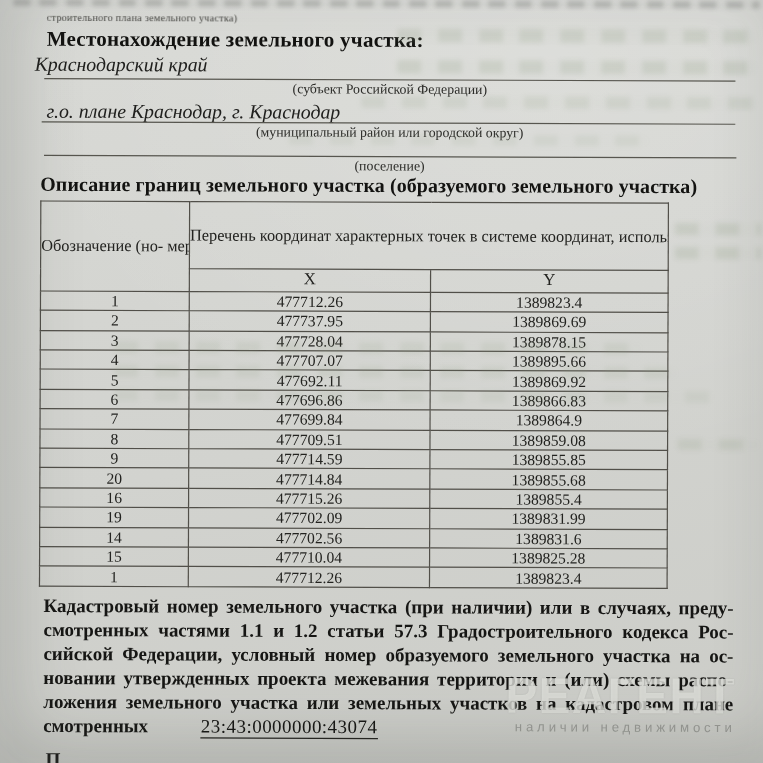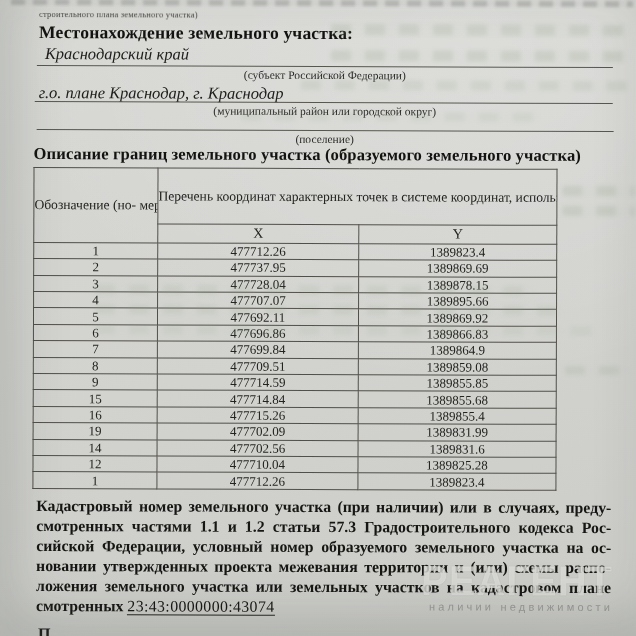--- a/index.html
+++ b/index.html
@@ -17,21 +17,21 @@
   .abs{position:absolute;}
   
   .top-smudge{
     top:0;left:10px;right:4px;height:6px;
     background:repeating-linear-gradient(90deg, rgba(90,92,88,0.55) 0 14px, rgba(90,92,88,0.08) 14px 22px);
     filter:blur(1.6px);opacity:.55;
   }
   .top-note{top:10px;left:38px;font-size:8.5px;color:#3d3d39;letter-spacing:.2px;filter:blur(.2px);}
   .loc-title{top:23px;left:38px;font-size:17.5px;font-weight:bold;color:#131311;letter-spacing:.2px;}
   .italic-value{font-style:italic;font-size:16.5px;color:#20201e;}
-  .region-value{top:45px;left:44px;}
+  .region-value{top:45px;left:28px;}
   .muni-value{top:84px;left:38px;}
   .rule{height:1px;background:#57564f;}
   .rule1{top:66px;left:36px;width:576px;}
   .rule2{top:102px;left:34px;width:578px;}
   .rule3{top:130px;left:36px;width:577px;}
   .caption{left:36px;width:576px;text-align:center;font-size:11.5px;color:#2c2c29;}
   .cap1{top:69px;}
   .cap2{top:105px;}
   .cap3{top:133px;}
   .bound-title{top:145px;left:33px;width:600px;font-size:16.6px;font-weight:bold;color:#131311;letter-spacing:.1px;}
@@ -52,21 +52,21 @@
   }
   th.hdr{font-size:13.6px;white-space:pre-line;vertical-align:top;padding-top:2px;}
   tr.hdr-row{height:56px;}
   tr.xy-row{height:17px;font-size:14px;}
   table.coords tbody tr{height:16.4px;}
   table.coords tbody td{font-size:13px;line-height:1;}
   
   .para{top:497px;left:37px;width:575px;font-weight:bold;font-size:15.8px;color:#161614;}
   .para-line{line-height:20.1px;text-align:justify;text-align-last:justify;white-space:nowrap;}
   .para-last{line-height:20.1px;text-align:left;}
-  .cad-number{font-weight:normal;border-bottom:1.4px solid #23231f;padding-bottom:0px;letter-spacing:.4px;}
+  .cad-number{font-weight:normal;border-bottom:1.4px solid #23231f;padding-bottom:0px;letter-spacing:.4px;margin-left:40px;}
   .next-frag{top:626px;left:39px;font-size:16px;font-weight:bold;color:#161614;}
   
   .wm-title{
     top:558px;left:422px;width:214px;
     font-family:"Liberation Sans","DejaVu Sans",sans-serif;
     font-weight:bold;font-size:40px;letter-spacing:1px;
     color:rgba(233,234,229,0.72);
     text-shadow:0 0 1px rgba(110,110,105,0.35);
     transform:scaleY(1.05);
   }
@@ -176,41 +176,41 @@
             <td>8</td>
             <td>477709.51</td>
             <td>1389859.08</td>
           </tr>
           <tr>
             <td>9</td>
             <td>477714.59</td>
             <td>1389855.85</td>
           </tr>
           <tr>
-            <td>15</td>
+            <td>20</td>
             <td>477714.84</td>
             <td>1389855.68</td>
           </tr>
           <tr>
             <td>16</td>
             <td>477715.26</td>
             <td>1389855.4</td>
           </tr>
           <tr>
             <td>19</td>
             <td>477702.09</td>
             <td>1389831.99</td>
           </tr>
           <tr>
             <td>14</td>
             <td>477702.56</td>
             <td>1389831.6</td>
           </tr>
           <tr>
-            <td>12</td>
+            <td>15</td>
             <td>477710.04</td>
             <td>1389825.28</td>
           </tr>
           <tr>
             <td>1</td>
             <td>477712.26</td>
             <td>1389823.4</td>
           </tr>
         </tbody>
     </table>

